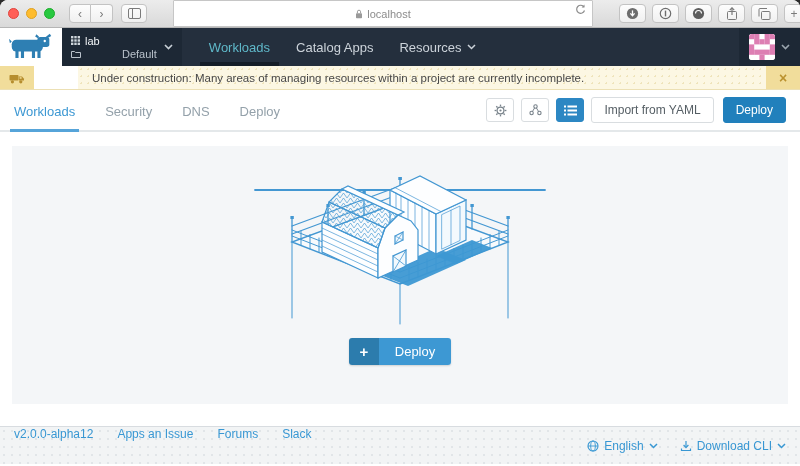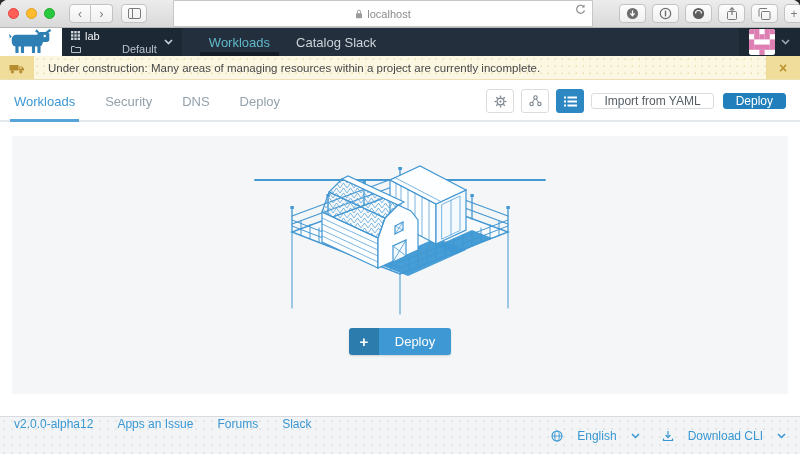--- a/index.html
+++ b/index.html
@@ -24,74 +24,74 @@
   .sidebar-btn { width:26px; }
   .urlbar { flex:1; max-width:420px; margin:0 auto; height:27px; background:#fff; border:1px solid #c6c6c6; border-radius:1px;
             display:flex; align-items:center; justify-content:center; gap:4px; color:#8c8c8c; font-size:11px; position:relative; }
   .urlbar .reload { position:absolute; right:5px; top:2px; }
   .chrome-right { display:flex; gap:6px; align-items:center; }
   .chrome-right .chrome-btn { width:27px; }
   .plus-btn { width:20px !important; margin-right:-12px; }
   svg.glyph { display:block; }
 
   
-  .appnav { height:28px; background:#242f3d; display:flex; align-items:stretch; }
+  .appnav { height:38px; background:#242f3d; display:flex; align-items:stretch; }
   .logo-box { width:62px; background:#fff; display:flex; align-items:center; justify-content:center; }
   .proj-sel { background:#1d2835; display:flex; align-items:center; padding:0 9px; gap:7px; cursor:pointer; }
   .proj-lines { display:flex; flex-direction:column; justify-content:center; gap:1px; }
   .proj-row { display:flex; align-items:center; gap:5px; font-size:11px; }
   .proj-row.cluster { color:#f2f5f7; }
   .proj-row.project { color:#b9c2cb;gap:41px; }
   .nav-items { display:flex; align-items:stretch; margin-left:14px; }
   .nav-item { display:flex; align-items:center; gap:5px; padding:0 13px; font-size:13px; color:#ccd3da; cursor:pointer; position:relative; }
   .nav-item.active { color:#5fb8c9; }
   .nav-item.active::after { content:""; position:absolute; left:4px; right:4px; bottom:0; height:4px; background:#141d27; }
   .appnav .spacer { flex:1; }
   .avatar-box { background:#1d2835; display:flex; align-items:center; gap:6px; padding:0 10px; cursor:pointer; }
   .identicon { width:26px; height:26px; border-radius:3px; background:#fff; overflow:hidden; }
 
   
   .banner { height:24px; display:flex; align-items:stretch; border-bottom:1px solid #ece0b4; }
   .banner-cap { width:34px; background:#f1dd9b; display:flex; align-items:center; justify-content:center; color:#b68d2e; }
   .banner-body { flex:1; background:#fcf7e3; background-image:radial-gradient(#efe4bb 1px, transparent 1px); background-size:7px 7px;
-                 display:flex; align-items:center; padding:0 14px; font-size:11.5px; color:#474747; }
+                 display:flex; align-items:center; padding:0 14px; font-size:11.5px; color:#474747;margin-left:44px; }
   .banner-close { width:34px; background:#f1dd9b; display:flex; align-items:center; justify-content:center;
                   color:#bb922f; font-size:14px; font-weight:bold; cursor:pointer; }
 
   
   .tabrow { height:42px; background:#fff; display:flex; align-items:flex-end; padding:0 14px; border-bottom:2px solid #e4e8ea; }
   .tabs { display:flex; gap:30px; }
   .tab { font-size:13px; color:#94a1aa; padding-bottom:11px; cursor:pointer; position:relative; }
   .tab.active { color:#3d98d3; }
   .tab.active::after { content:""; position:absolute; left:-4px; right:-4px; bottom:-2px; height:3px; background:#56a4d9; }
   .tab-controls { margin-left:auto; display:flex; align-items:center; gap:7px; padding-bottom:7px; }
   .icon-btn { width:28px; height:24px; background:#fff; border:1px solid #d9dde0; border-radius:3px;
               display:flex; align-items:center; justify-content:center; color:#79838b; cursor:pointer; }
   .icon-btn.active { background:#2c87c3; border-color:#2c87c3; color:#fff; }
-  .btn { height:16px; border-radius:3px; font-size:12px; display:flex; align-items:center; padding:1px 12px; cursor:pointer; }
+  .btn { height:26px; border-radius:3px; font-size:12px; display:flex; align-items:center; padding:1px 12px; cursor:pointer; }
   .btn.ghost { background:#fff; border:1px solid #d9dde0; color:#555e64; }
   .btn.primary { background:#2180bc; border:1px solid #2180bc; color:#fff; margin-left:2px; }
 
   
   .content { background:#fff; height:294px; padding:14px 12px 0; }
   .panel { background:#f4f6f8; height:258px; display:flex; flex-direction:column; align-items:center; }
   .illustration { margin-top:4px; }
   .deploy-big { margin-top:8px; display:flex; align-items:stretch; height:27px; border-radius:3px; overflow:hidden;
                 box-shadow:0 1px 2px rgba(0,0,0,.15); cursor:pointer; }
   .deploy-big .plus-cell { width:30px; background:#2c7cad; color:#fff; display:flex; align-items:center; justify-content:center;
                            font-size:15px; font-weight:bold; }
   .deploy-big .label-cell { background:#3d98d3; color:#fff; font-size:13px; display:flex; align-items:center; padding:0 16px; }
 
   
   .footer { height:38px; border-top:1px solid #d8dce0; background:#f2f4f5;
             background-image:radial-gradient(#e1e5e8 1px, transparent 1px); background-size:8px 8px;
             display:flex; padding:0 14px; font-size:12px; color:#3897d3; }
   .footer a, .footer .flink { color:#3897d3; text-decoration:none; margin-right:24px; cursor:pointer; }
   .footer .fright { margin-left:auto; display:flex; align-items:center; gap:22px; }
-  .footer .fitem { display:flex; align-items:center; gap:14px; cursor:pointer; }
+  .footer .fitem { display:flex; align-items:center; gap:5px; cursor:pointer; }
 </style>
 </head>
 <body>
 
 <div class="window">
 
   <div class="chrome">
     <div class="traffic">
       <div class="light red"></div>
       <div class="light yellow"></div>
@@ -207,22 +207,28 @@
       </div>
       <svg class="glyph" width="9" height="6" viewBox="0 0 9 6">
           <path d="M1 1 L4.5 4.5 L8 1" fill="none" stroke="#c8d0d7" stroke-width="1.6"></path>
         </svg>
     </div>
     <div class="nav-items">
       <div class="nav-item active">
           <span>Workloads</span>
         </div>
       <div class="nav-item">
-          <span>Catalog Slack</span>
-        </div>
+          <span>Catalog Apps</span>
+        </div>
+      <div class="nav-item">
+        <span>Resources</span>
+        <svg class="glyph" width="9" height="6" viewBox="0 0 9 6">
+            <path d="M1 1 L4.5 4.5 L8 1" fill="none" stroke="#ccd3da" stroke-width="1.5"></path>
+          </svg>
+      </div>
     </div>
     <div class="spacer"></div>
     <div class="avatar-box">
       <div class="identicon">
         <svg class="glyph" width="26" height="26" viewBox="0 0 25 25">
           <rect width="25" height="25" fill="#fff"></rect>
           <g fill="#dd7fb3">
             <rect x="0" y="0" width="5" height="5"></rect>
               <rect x="20" y="0" width="5" height="5"></rect>
             <rect x="5" y="0" width="5" height="10"></rect>

